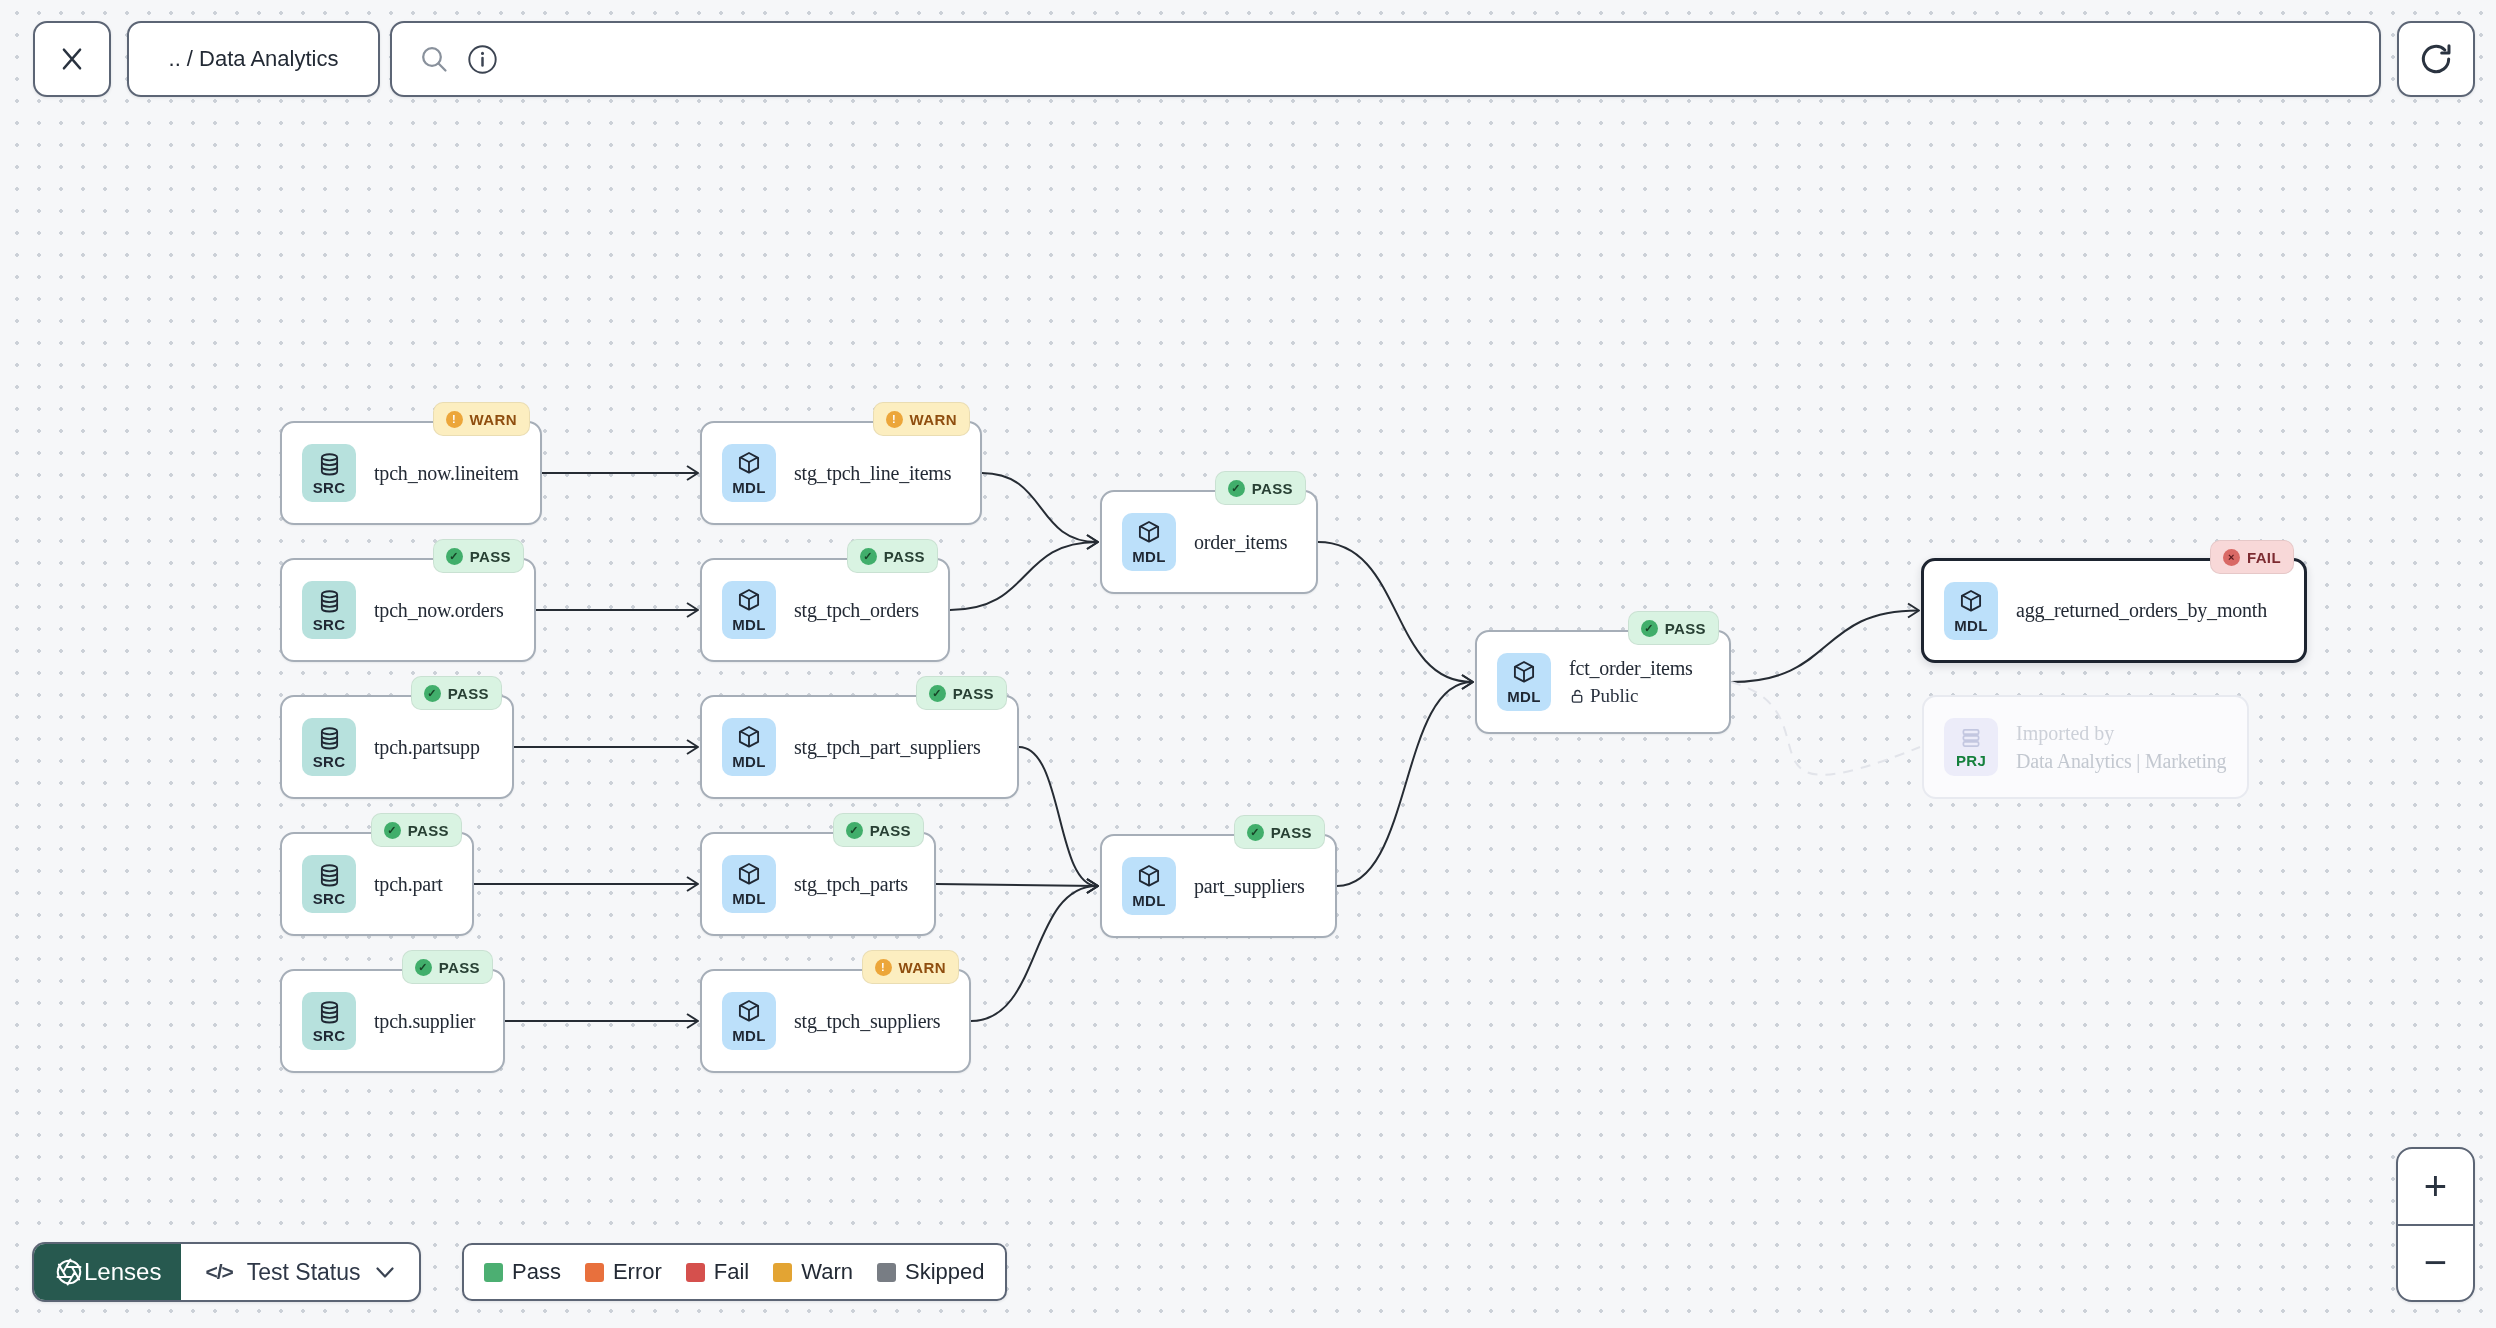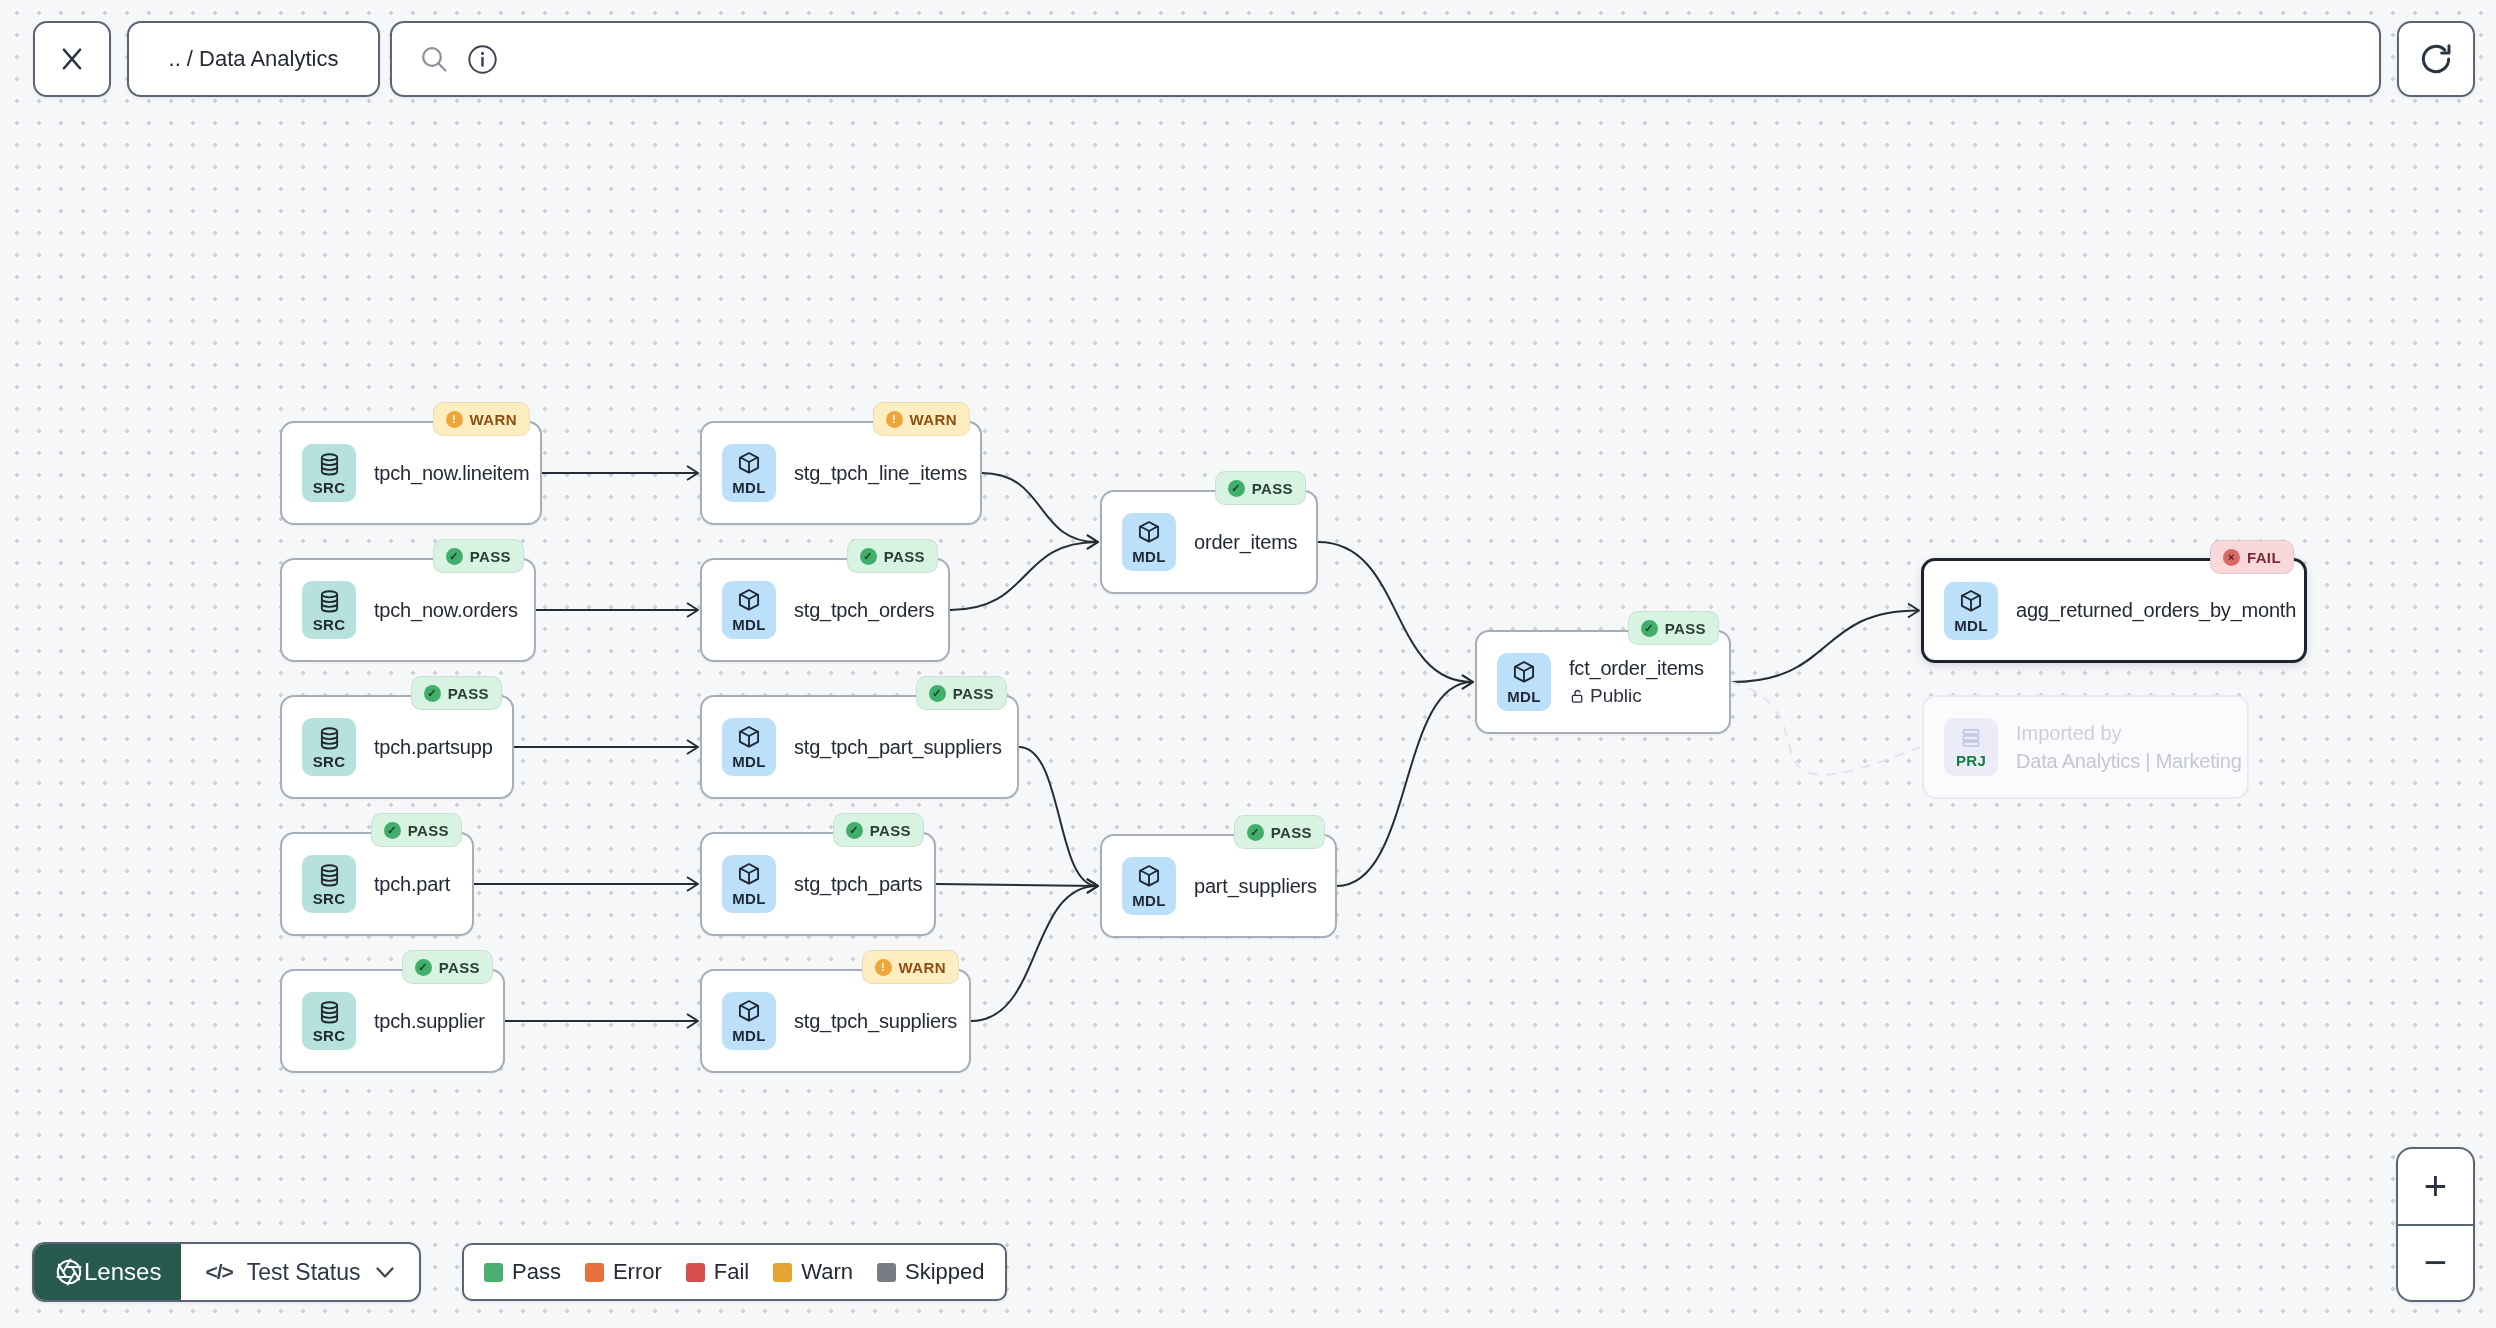--- a/index.html
+++ b/index.html
@@ -57,21 +57,21 @@
   .kind { width:54px; height:58px; border-radius:10px; flex:none;
           display:flex; flex-direction:column; align-items:center; justify-content:center; gap:1px; }
   .kind.source  { background:#b7e1dd; }
   .kind.model   { background:#bce0fa; }
   .kind.project { background:#ececf9; }
   .kind svg { stroke:#1f2733; }
   .kind.project svg { stroke:#c3c7e0; }
   .kind-label { font-size:15px; font-weight:600; letter-spacing:.3px; color:#1f2733; }
   .kind.project .kind-label { color:#15803d; }
 
-  .nlabels { display:flex; flex-direction:column; justify-content:center; gap:5px; }
+  .nlabels { display:flex; flex-direction:column; justify-content:center; gap:5px;font-family:Liberation Serif, serif; }
   .ntitle  { font-size:20px; letter-spacing:-.2px; color:#232a35; white-space:nowrap; }
   .node.muted .ntitle { color:#c3c8d0; }
   .noverline { font-size:20px; color:#ccd0d8; white-space:nowrap; }
   .nsub { display:flex; align-items:center; gap:4px; font-size:19px; color:#2b3340; }
 
   .badge {
     position:absolute; top:-21px; right:10px; height:34px;
     border-radius:10px; padding:0 12px;
     display:flex; align-items:center; gap:7px;
     font-size:15px; font-weight:600; letter-spacing:.4px;

